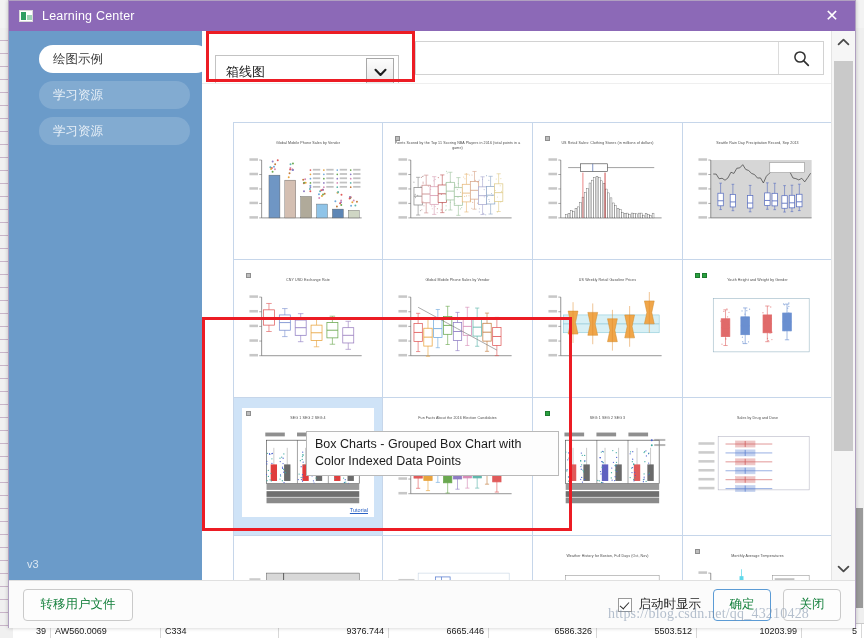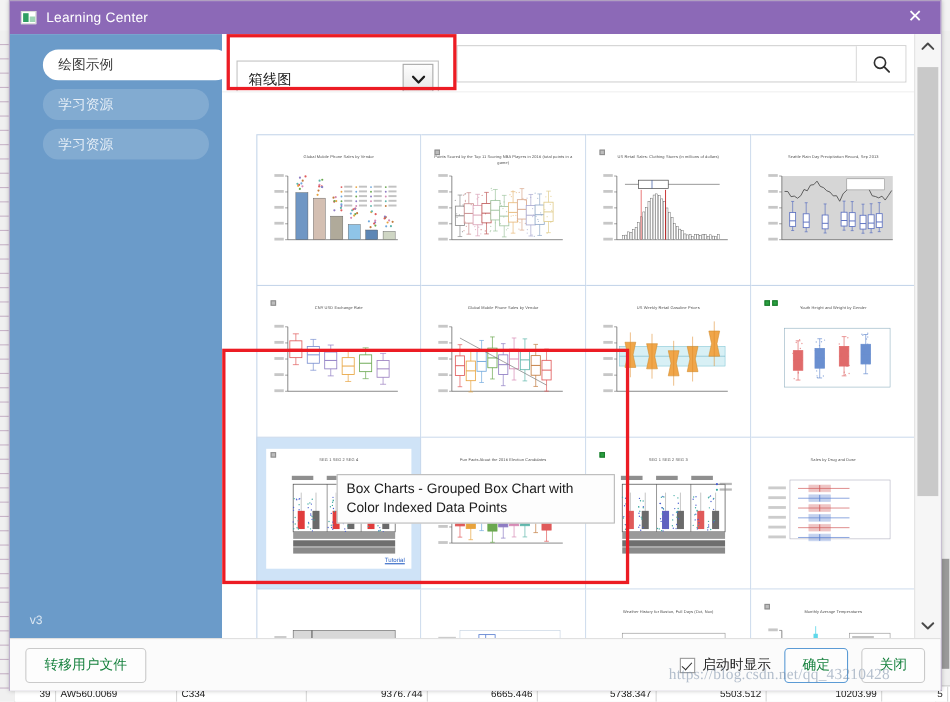--- a/index.html
+++ b/index.html
@@ -311,21 +311,21 @@
     </div>
     <div class="bg-topstrip"></div>
     <div class="bg-selbar"></div>
     <div class="bg-tinymark"></div>
     <div class="bg-sheetrow" id="sheetrow">
         <span class="c num" style="width: 38px;">39</span>
         <span class="c" style="width: 110px;">AW560.0069</span>
         <span class="c" style="width: 118px;">C334</span>
         <span class="c num" style="width: 110px;">9376.744</span>
         <span class="c num" style="width: 100px;">6665.446</span>
-        <span class="c num" style="width: 108px;">5738.347</span>
+        <span class="c num" style="width: 108px;">6586.326</span>
         <span class="c num" style="width: 100px;">5503.512</span>
         <span class="c num" style="width: 105px;">10203.99</span>
         <span class="c num" style="width: 60px;">5</span>
       </div>
   </div>
 
   <div class="dialog">
 
     <div class="titlebar">
       <span class="title-icon"></span>

